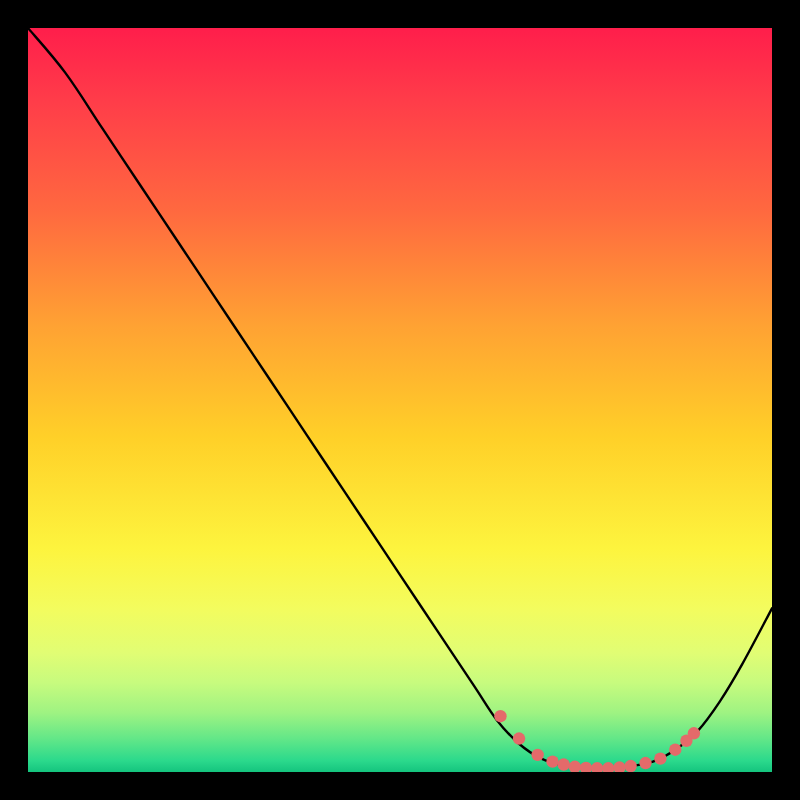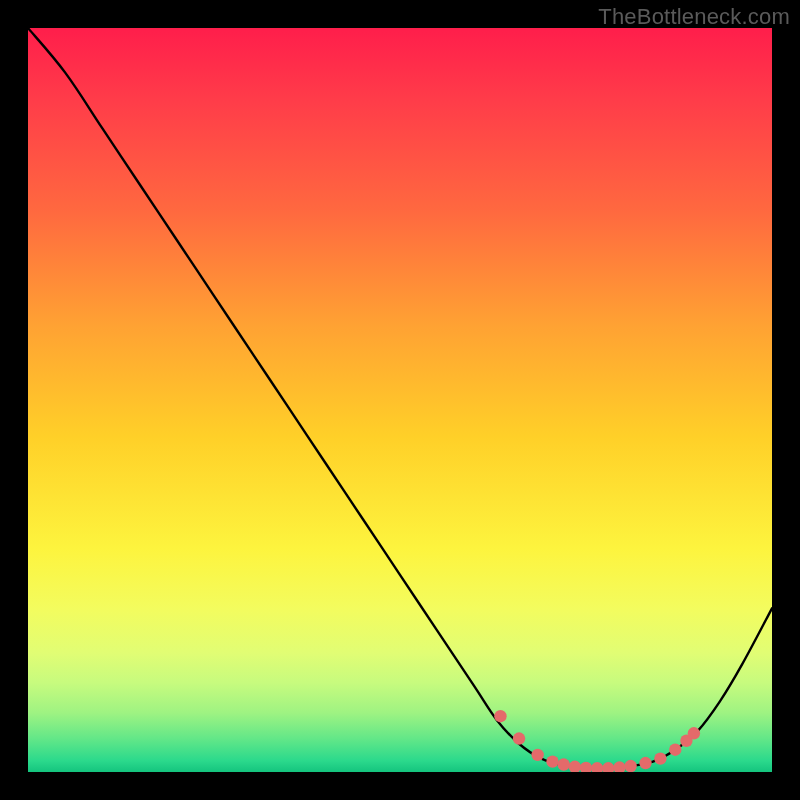--- a/index.html
+++ b/index.html
@@ -33,21 +33,20 @@
     top: 28px;
     width: 744px;
     height: 744px;
     display: block;
   }
 </style>
 </head>
 <body>
 
 <div class="frame">
-  <div class="watermark">TheBottleneck.com</div>
 
   <svg class="plot" viewBox="0 0 744 744" preserveAspectRatio="none">
     <defs>
       <linearGradient id="bg-grad" x1="0" y1="0" x2="0" y2="1">
 
       <stop offset="0%" stop-color="#ff1e4b"></stop>
           <stop offset="10%" stop-color="#ff3d49"></stop>
           <stop offset="25%" stop-color="#ff6a3f"></stop>
           <stop offset="40%" stop-color="#ffa233"></stop>
           <stop offset="55.00000000000001%" stop-color="#ffd028"></stop>

